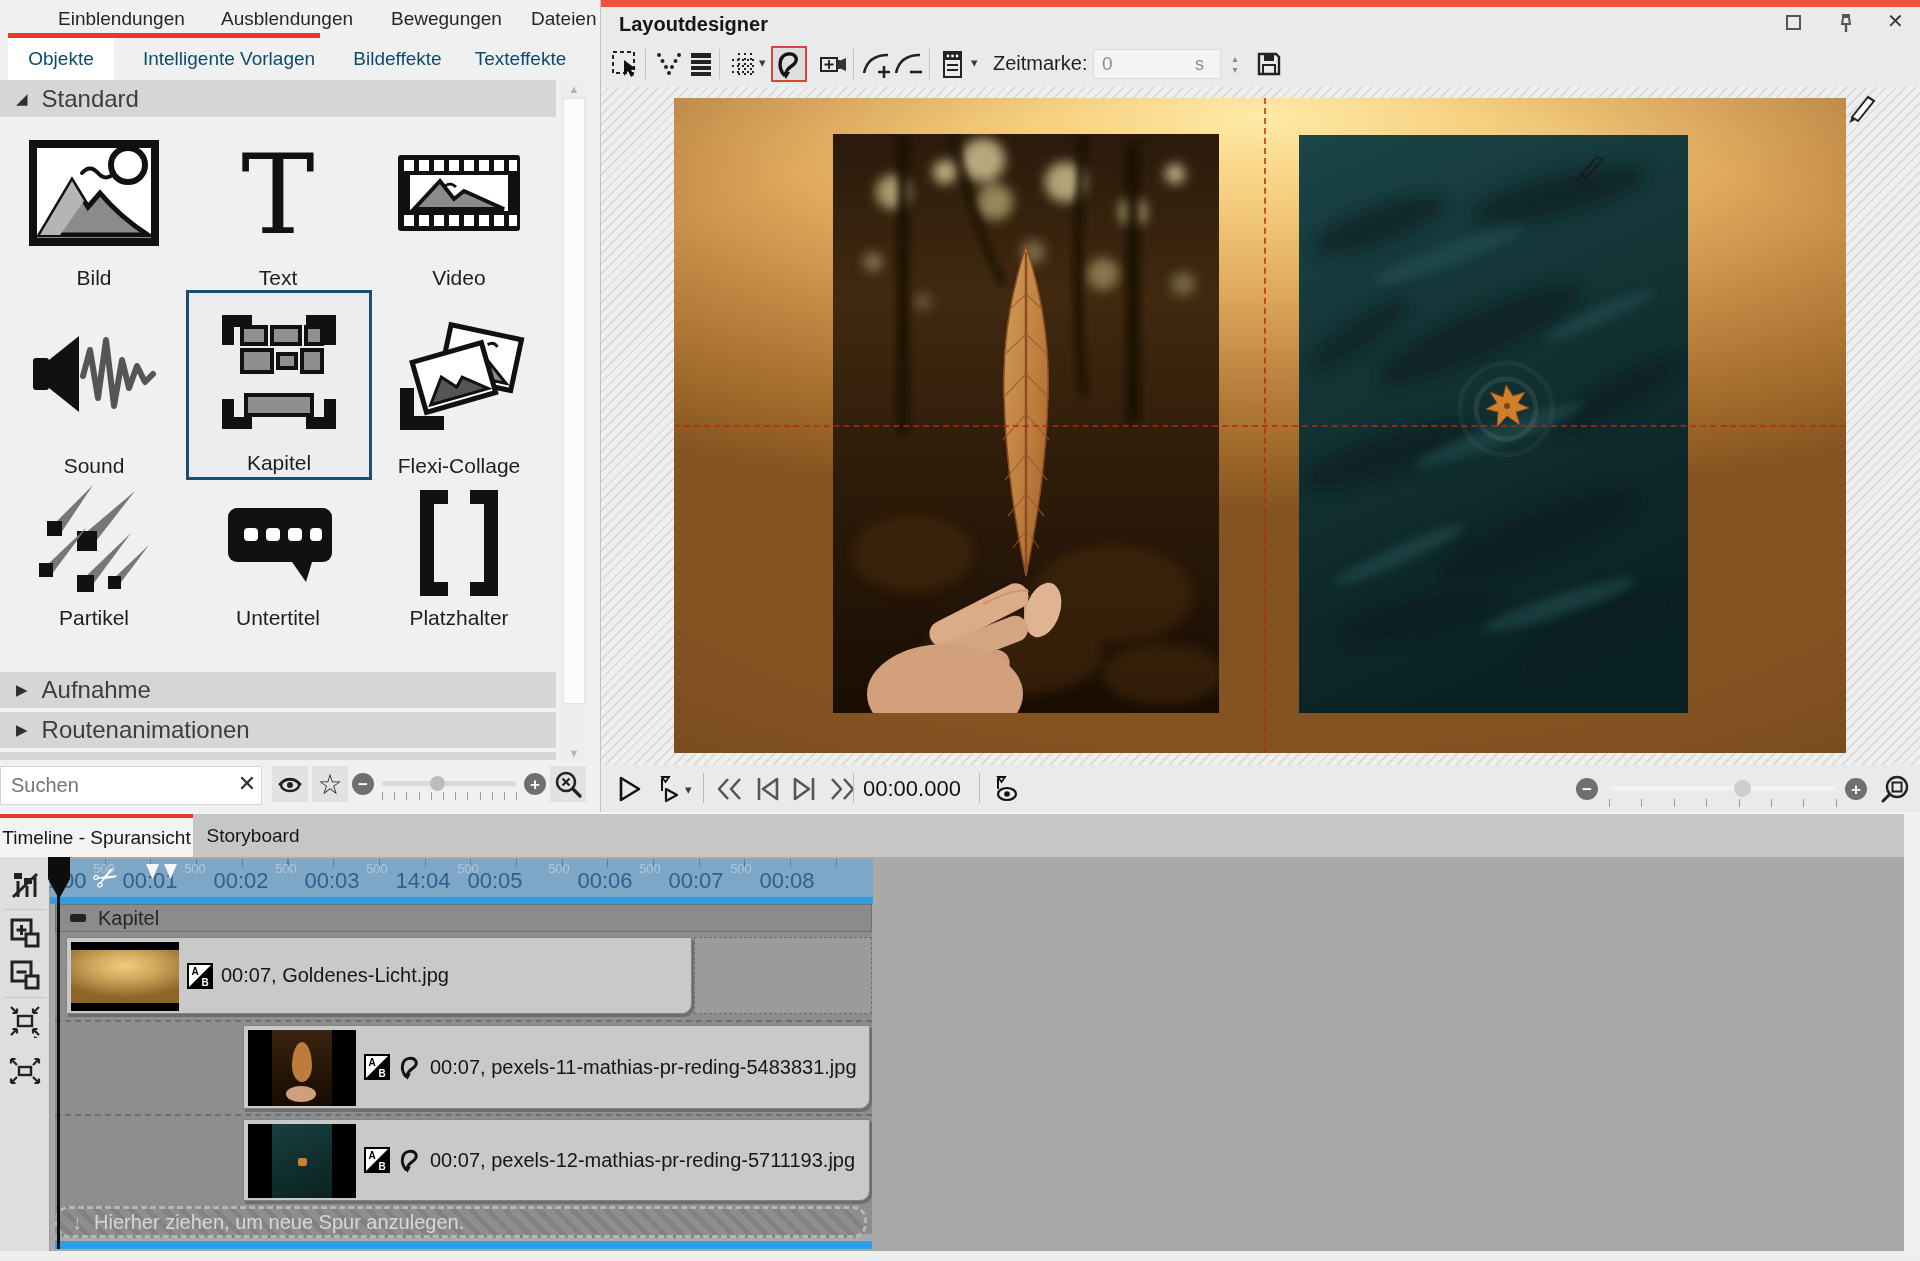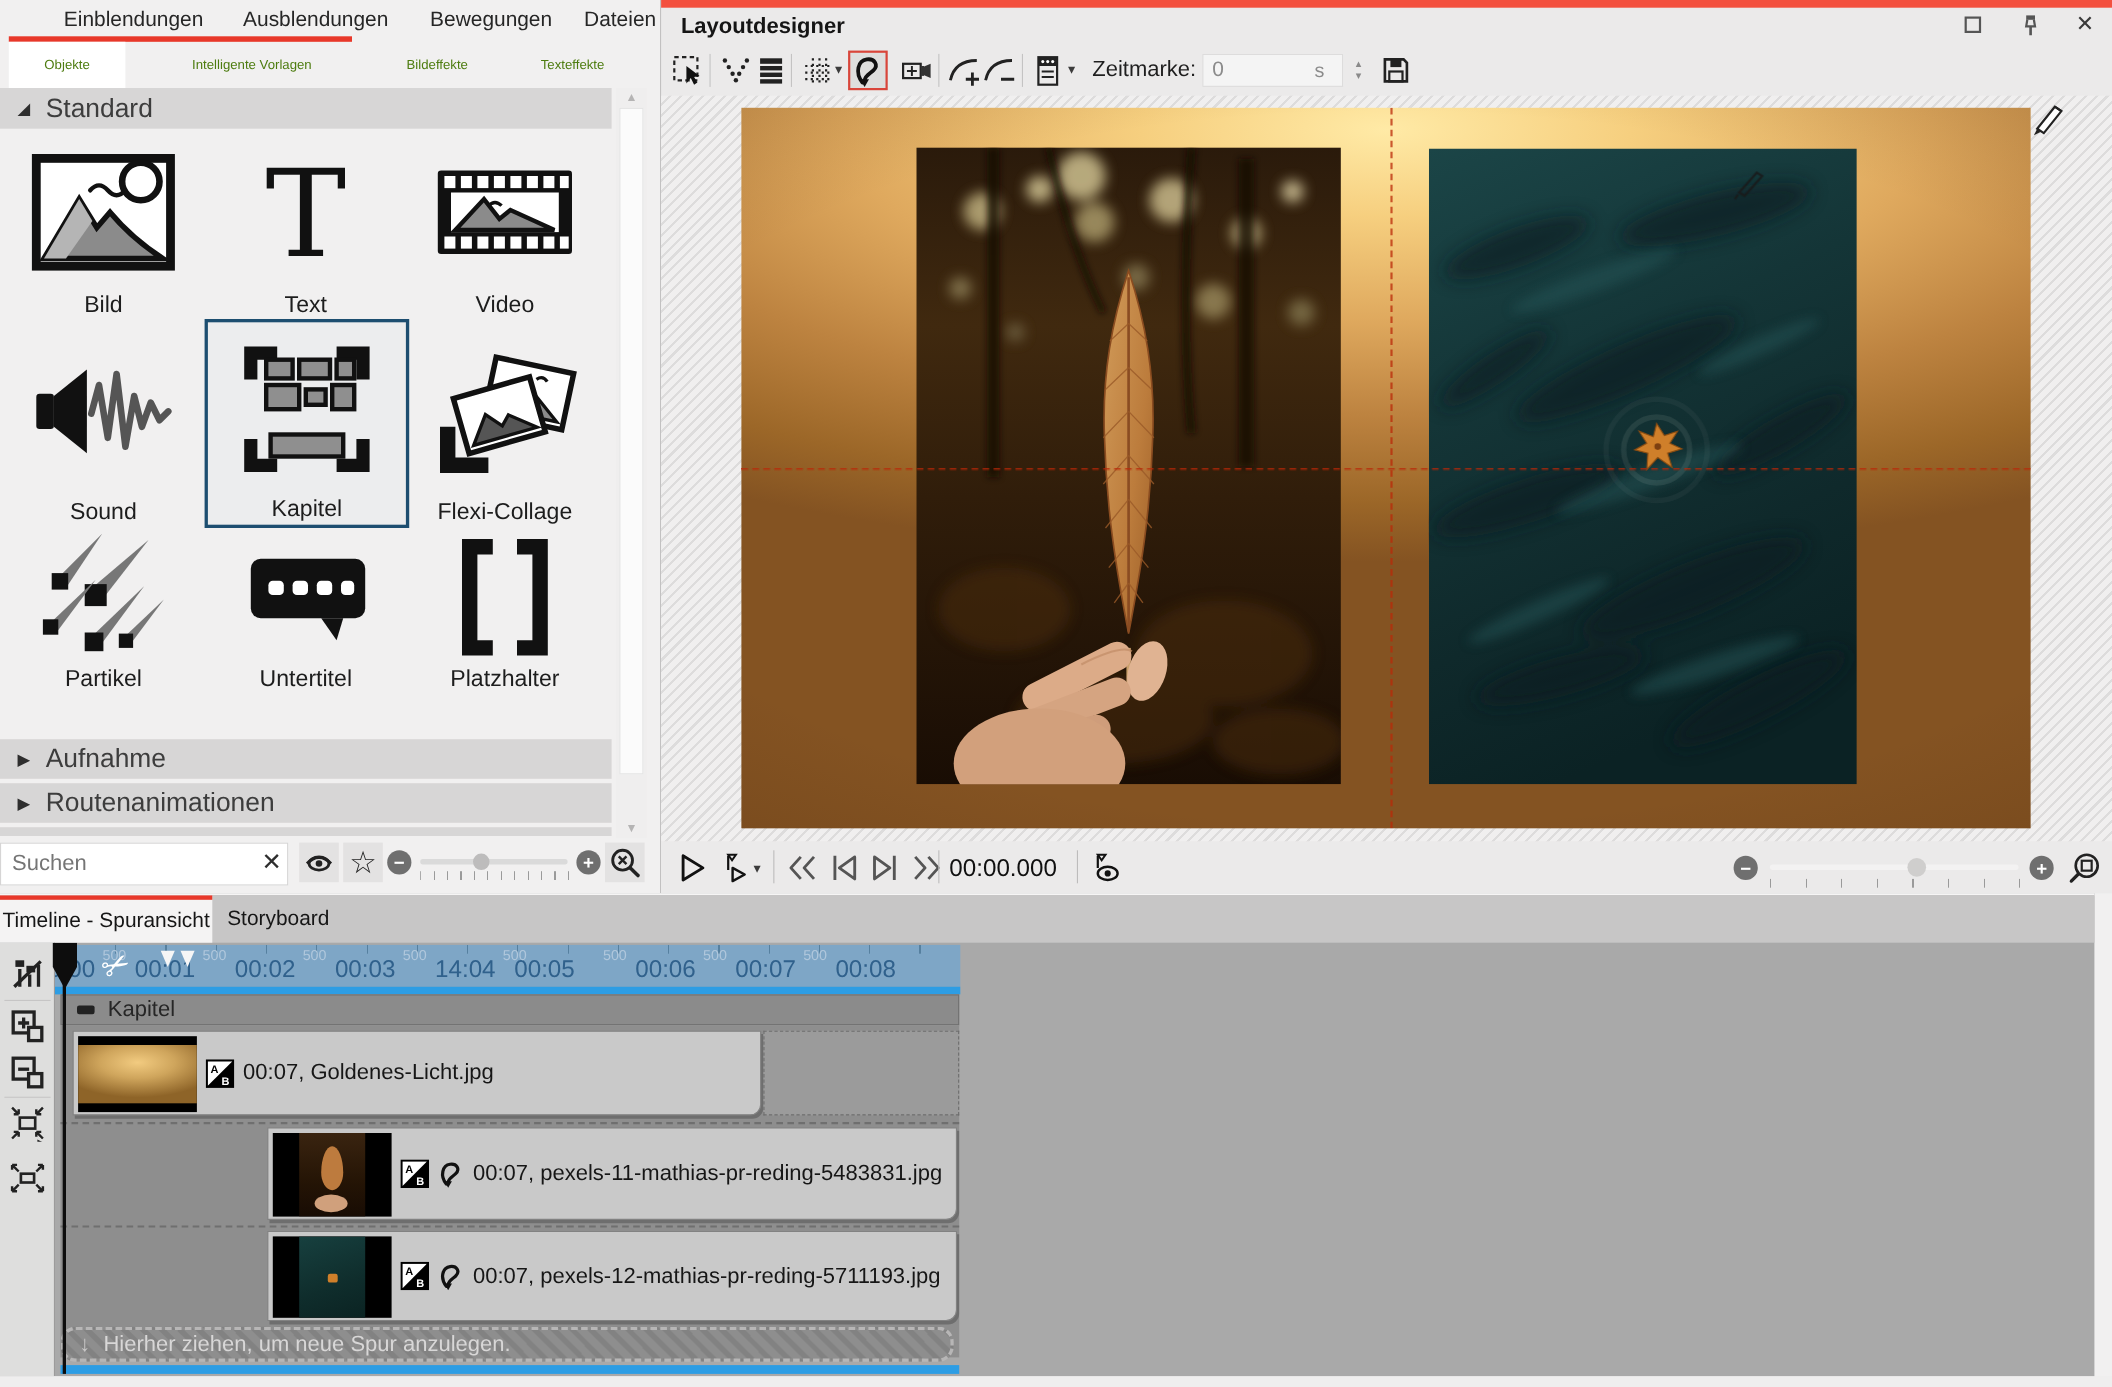--- a/index.html
+++ b/index.html
@@ -8,21 +8,21 @@
     position:relative; width:1920px; height:1261px; overflow:hidden;
     font-family:"Liberation Sans", sans-serif; color:#1f1f1f; background:#f1f0f0;
     -webkit-font-smoothing:antialiased;
   }
   .abs { position:absolute; }
 
   
   .toolbox { position:absolute; left:0; top:0; width:600px; height:812px; background:#f1f0f0; }
   .tab1 { position:absolute; top:0; height:38px; font-size:19px; color:#262626; display:flex; align-items:center; cursor:default;margin-left:28px; }
   .tab1-underline { position:absolute; left:8px; top:33px; width:312px; height:5px; }
-  .tab2 { position:absolute; top:38px; height:42px; font-size:12px; color:#4d7c0f; display:flex; align-items:center; justify-content:center; }
+  .tab2 { position:absolute; top:38px; height:42px; font-size:19px; color:#0c4a6e; display:flex; align-items:center; justify-content:center; }
   .tab2.active { background:#ffffff; }
   .sec-header { position:absolute; left:0; width:556px; height:37px; background:#d7d6d6; color:#3d3d3d;
     display:flex; align-items:center; font-size:24px; }
   .sec-tri { font-size:15px; color:#2e2e2e; margin:0 14px 0 16px; }
   .item { position:absolute; width:166px; display:flex; flex-direction:column; align-items:center; }
   .item .iconwrap { flex:1; display:flex; align-items:center; justify-content:center; width:100%; }
   .item .ilabel { font-size:21px; color:#1d1d1d; padding-bottom:2px; }
   .item.selected { border:3px solid #1d4e70; background:#ecedee; }
   .vscroll { position:absolute; left:560px; top:80px; width:28px; height:682px; background:#efeeee; }
   .vscroll .arrow { position:absolute; left:0; width:28px; text-align:center; color:#b5b4b4; font-size:11px; }

